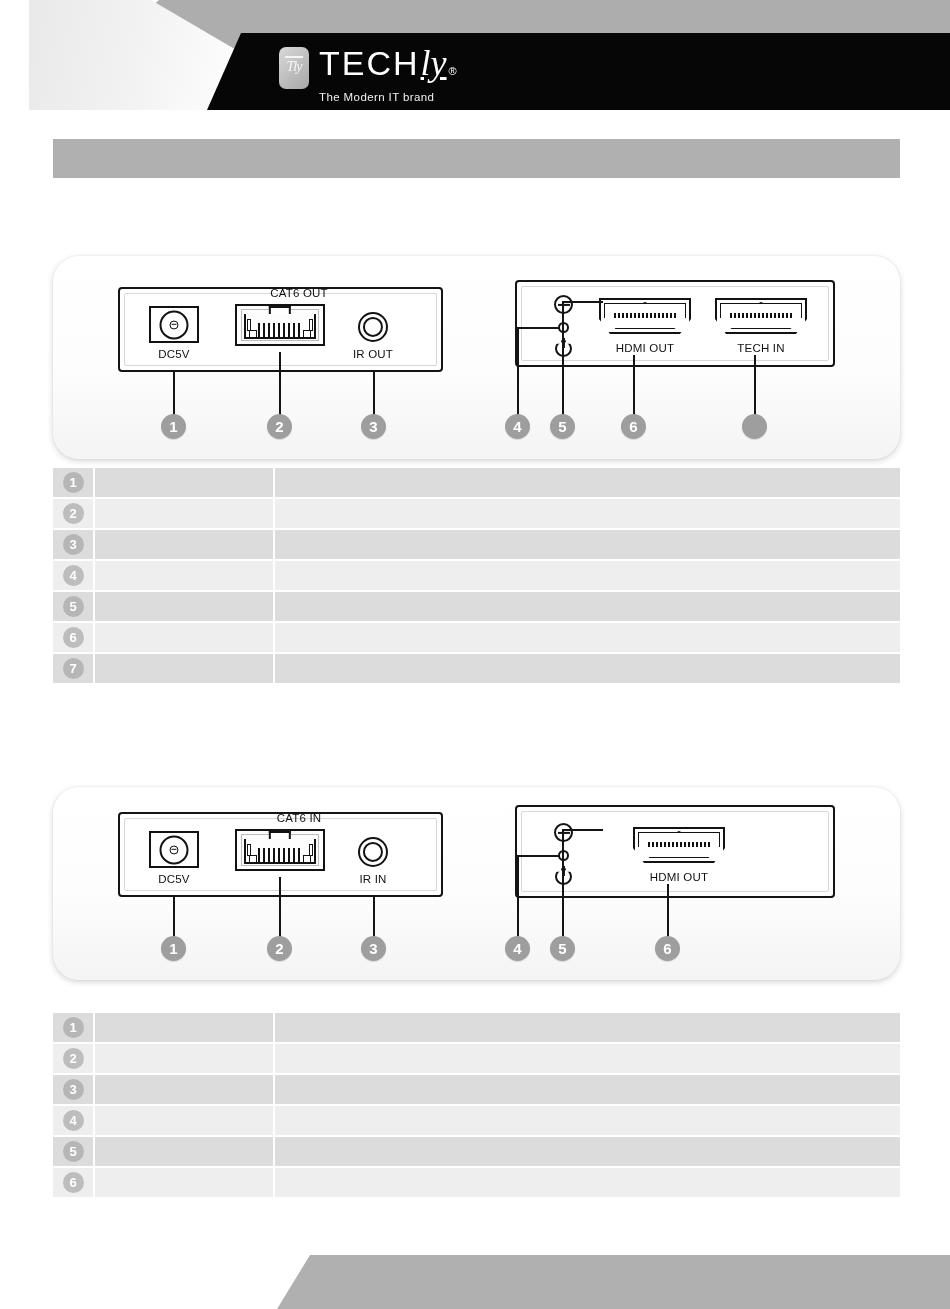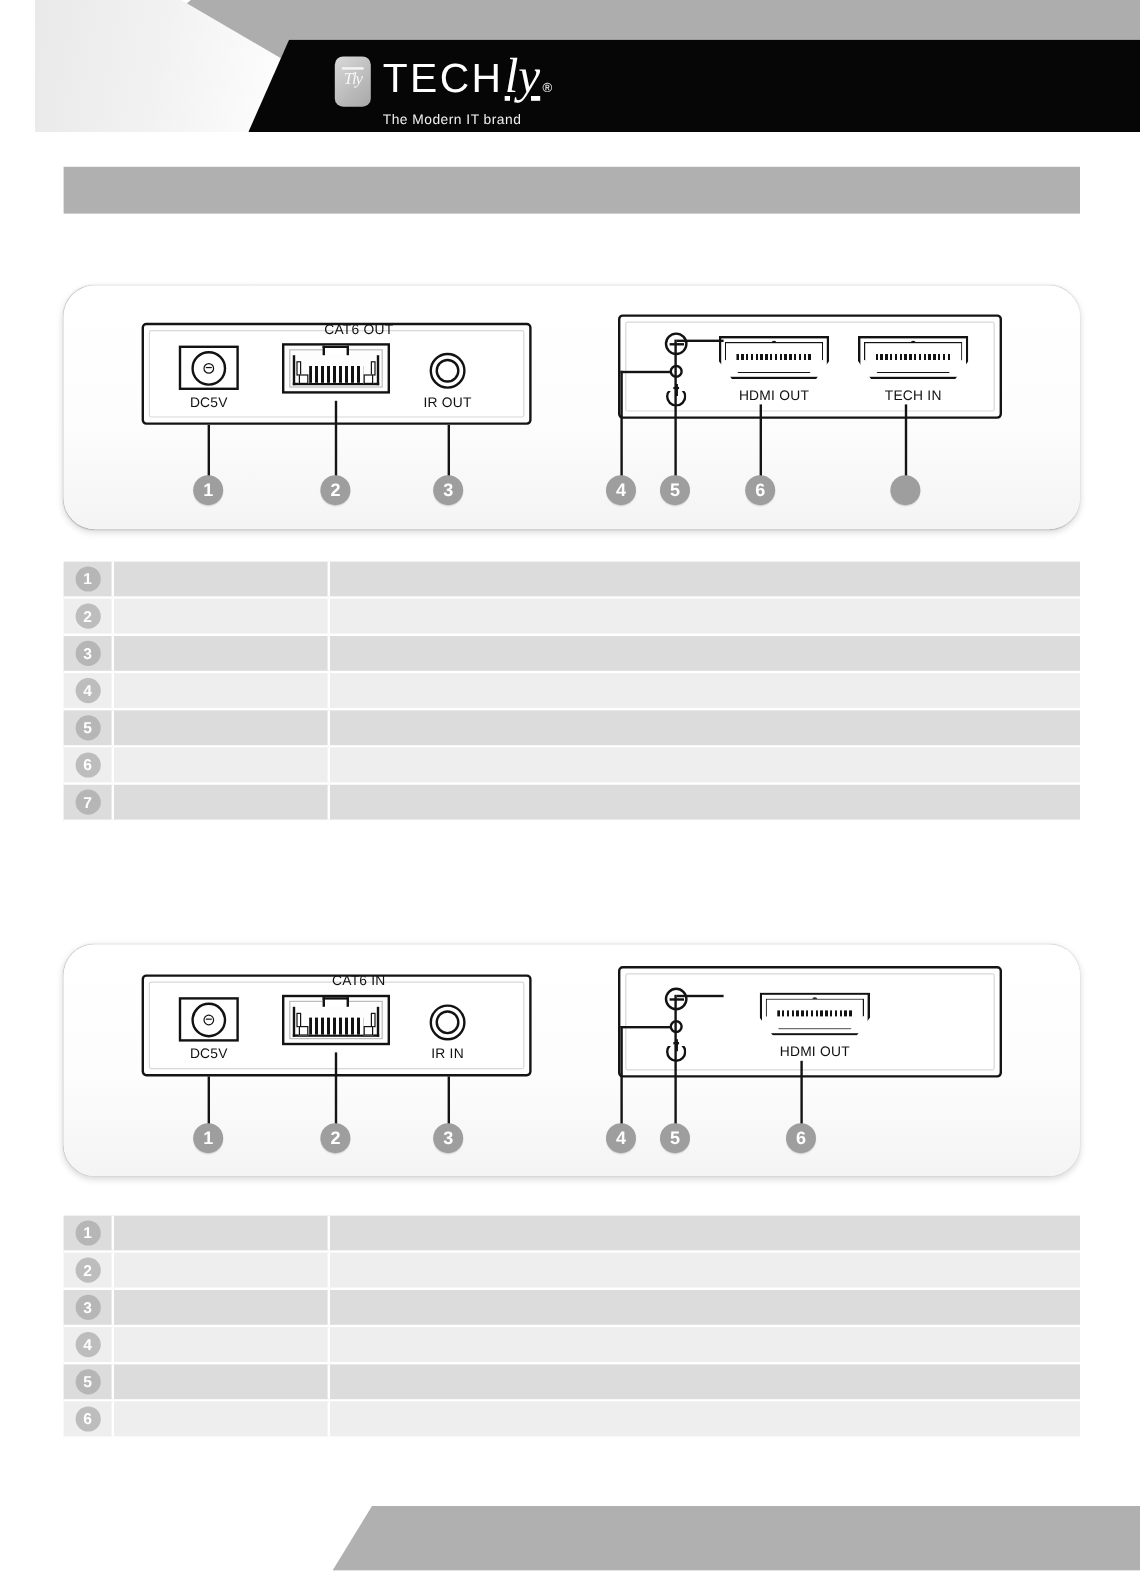--- a/index.html
+++ b/index.html
@@ -46,21 +46,21 @@
   }
   .logo-text { margin-left: 10px; position: relative; }
   .logo-word {
     color: #fff; font-size: 34px; line-height: 34px;
     letter-spacing: 2px; font-weight: 300;
     font-family: "Liberation Sans", sans-serif;
     display: flex; align-items: baseline;
   }
   .logo-word .ly {
     font-family: "Liberation Serif", serif;
-    font-style: italic; font-size: 41px; letter-spacing: 0; margin-left: 1px; text-decoration: underline;
+    font-style: italic; font-size: 36px; letter-spacing: 0; margin-left: 1px; text-decoration: underline;
   }
   .logo-reg { font-size: 11px; vertical-align: super; margin-left: 2px; color: #fff; }
   .logo-tag {
     color: #f0f0f0; font-size: 11.5px; letter-spacing: 0.4px;
     margin-top: 3px; font-family: "Liberation Sans", sans-serif;
   }
 
   
   .title-bar {
     position: absolute; left: 53px; top: 139px;
@@ -71,21 +71,21 @@
     line-height: 39px; padding-left: 14px;
   }
 
   
   .device-card {
     position: absolute; left: 53px; width: 847px;
     background: linear-gradient(180deg,#ffffff 0%,#fdfdfd 55%,#f4f4f4 100%);
     border-radius: 26px;
     box-shadow: 0 2px 6px rgba(0,0,0,0.17), 0 0 1px rgba(0,0,0,0.22);
   }
-  #device-card-1 { top: 238px; height: 203px; }
+  #device-card-1 { top: 256px; height: 203px; }
   #device-card-2 { top: 787px; height: 193px; }
 
   .panel-box {
     position: absolute; border: 2.2px solid #141414;
     border-radius: 4px; background: #ffffff;
   }
   .panel-inner-line {
     position: absolute; left: 4px; right: 4px; bottom: 4px; top: 4px;
     border: 0.8px solid #d8d8d8; border-radius: 2px; pointer-events: none;
   }

